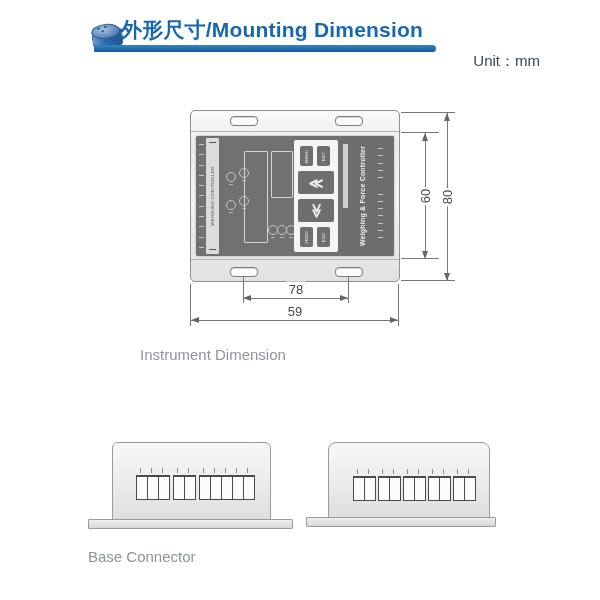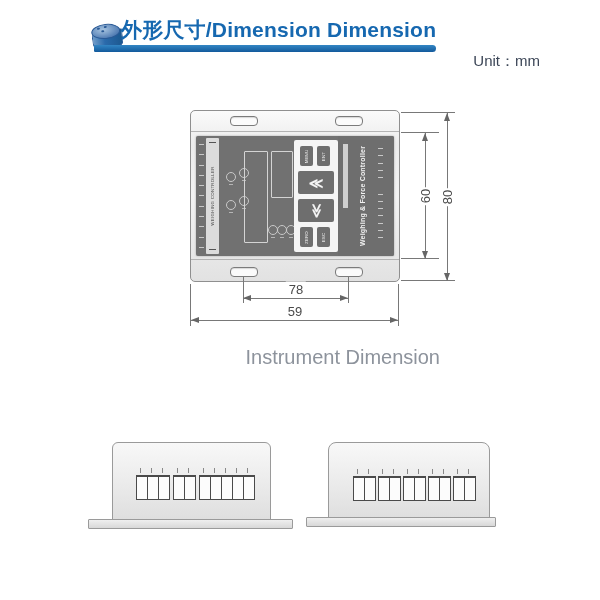--- a/index.html
+++ b/index.html
@@ -63,21 +63,21 @@
   .vline{position:absolute;width:1px;background:#787878;}
   .hline{position:absolute;height:1px;background:#787878;}
   .ar{position:absolute;width:0;height:0;}
   .ar-up{border-left:3px solid transparent;border-right:3px solid transparent;border-bottom:8px solid #666;}
   .ar-dn{border-left:3px solid transparent;border-right:3px solid transparent;border-top:8px solid #666;}
   .ar-lf{border-top:3px solid transparent;border-bottom:3px solid transparent;border-right:8px solid #666;}
   .ar-rt{border-top:3px solid transparent;border-bottom:3px solid transparent;border-left:8px solid #666;}
   .dim-label{position:absolute;font-size:13px;color:#4a4a4a;background:#fff;padding:0 3px;
              transform:translate(-50%,-50%);white-space:nowrap;}
   .dim-label.rot{transform:translate(-50%,-50%) rotate(-90deg);padding:1px 2px;}
-  .caption{position:absolute;font-size:20px;color:#8d939c;text-align:right;}
+  .caption{position:absolute;font-size:15px;color:#8d939c;text-align:left;}
 
   
   .conn{position:absolute;}
   .conn-body{position:absolute;border:1px solid #9a9a9a;
              background:linear-gradient(180deg,#f8f8f8,#e9e9e9 60%,#dedede);}
   .conn-plate{position:absolute;border:1px solid #9a9a9a;border-radius:1px;
               background:linear-gradient(180deg,#efefef,#d8d8d8);}
   .termrow{position:absolute;display:flex;align-items:flex-start;}
   .tgroup{display:flex;}
   .term{width:10px;height:22px;background:#fcfcfc;border:1px solid #4a4a4a;border-top-width:2px;
@@ -90,21 +90,21 @@
 
 <div class="page">
 
   <div class="hdr-icon">
     <div class="cyl-body"></div>
     <div class="cyl-top"></div>
     <div class="cyl-dot" style="left:8px;top:6px;"></div>
     <div class="cyl-dot" style="left:15px;top:5px;"></div>
     <div class="cyl-dot" style="left:12px;top:9px;"></div>
   </div>
-  <div class="hdr-title">外形尺寸/Dimension Dimension</div>
+  <div class="hdr-title">外形尺寸/Mounting Dimension</div>
   <div class="hdr-bar"></div>
   <div class="unit-label">Unit：mm</div>
 
   <div class="inst">
     <div class="inst-outer"></div>
     <div class="flange-line" style="top:21px;"></div>
     <div class="flange-line" style="top:149px;"></div>
     <div class="slot" style="left:40px;top:6px;"></div>
     <div class="slot" style="left:145px;top:6px;"></div>
     <div class="slot" style="left:40px;top:157px;"></div>
@@ -232,20 +232,21 @@
         </div>
         <div class="tgroup">
           <div class="term"></div>
           <div class="term"></div>
           <div class="term"></div>
           <div class="term"></div>
           <div class="term"></div>
         </div>
       </div>
   </div>
+  <div class="caption" style="left:88px;top:548px;width:205px;">Base Connector</div>
 
   <div class="conn" style="left:306px;top:442px;width:190px;height:90px;">
     <div class="conn-body" style="left:22px;top:0;width:160px;height:76px;border-radius:8px 8px 0 0;"></div>
     <div class="conn-plate" style="left:0;top:75px;width:188px;height:8px;"></div>
     <div class="termrow" style="left:47px;top:34px;gap:2px;">
         <div class="tgroup">
           <div class="term"></div>
           <div class="term"></div>
         </div>
         <div class="tgroup">

